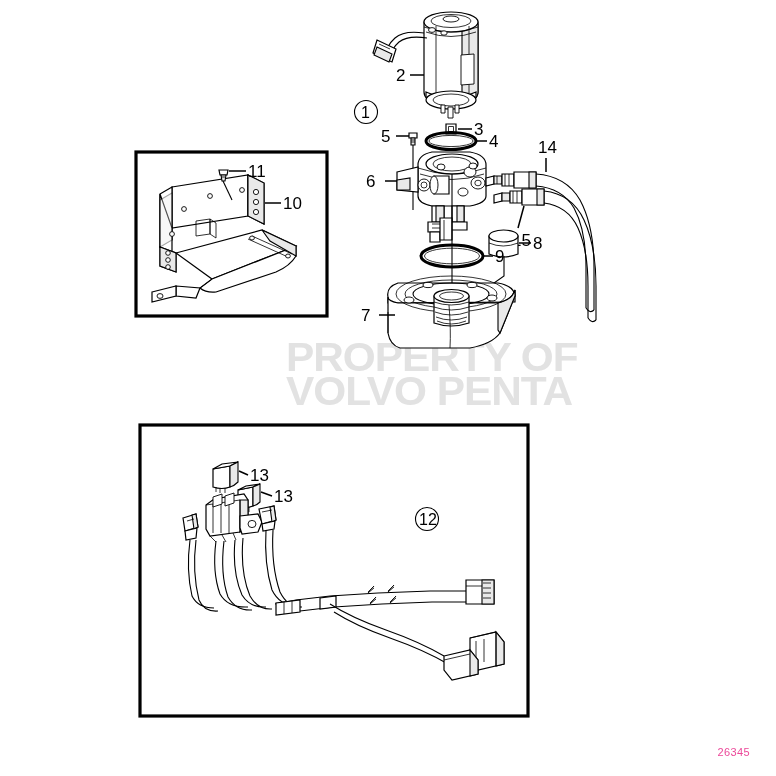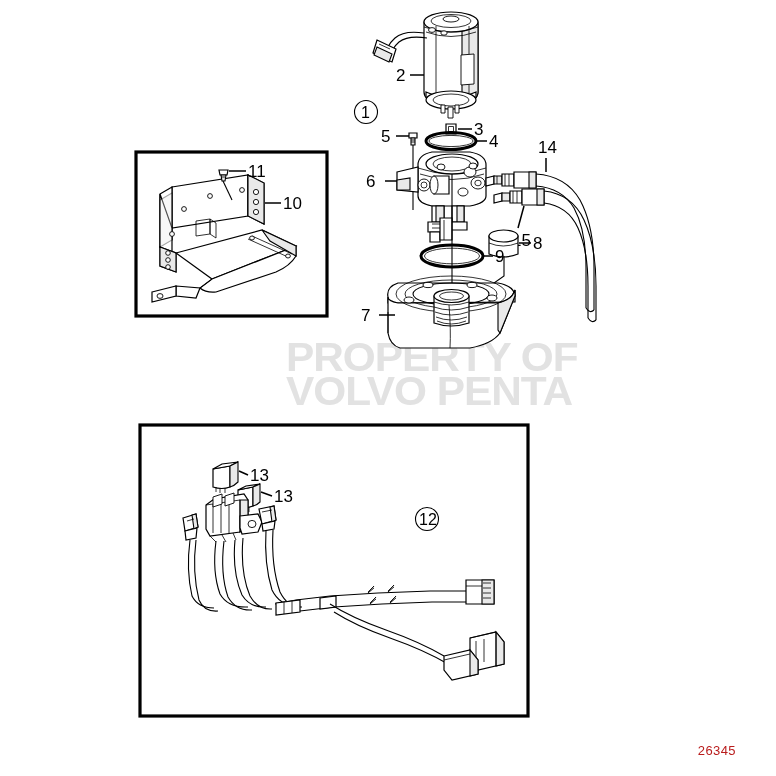--- a/index.html
+++ b/index.html
@@ -37,23 +37,23 @@
     line-height:34px;
     letter-spacing:-1px;
     color:#e2e2e2;
     transform:scaleX(1.06);
     transform-origin:left top;
     user-select:none;
     white-space:pre-line;
     pointer-events:none;
   }
   #drawnum{
-    position:absolute;right:40px;bottom:18px;
+    position:absolute;right:26px;bottom:18px;
     font-family:"Liberation Sans", sans-serif;
-    font-size:13px;color:#b91c1c;letter-spacing:0.4px;
+    font-size:11px;color:#ec4899;letter-spacing:0.4px;
   }
 </style>
 </head>
 <body>
 
 <div id="sheet">
 
   <div id="watermark">PROPERTY OF
 VOLVO PENTA</div>
 

